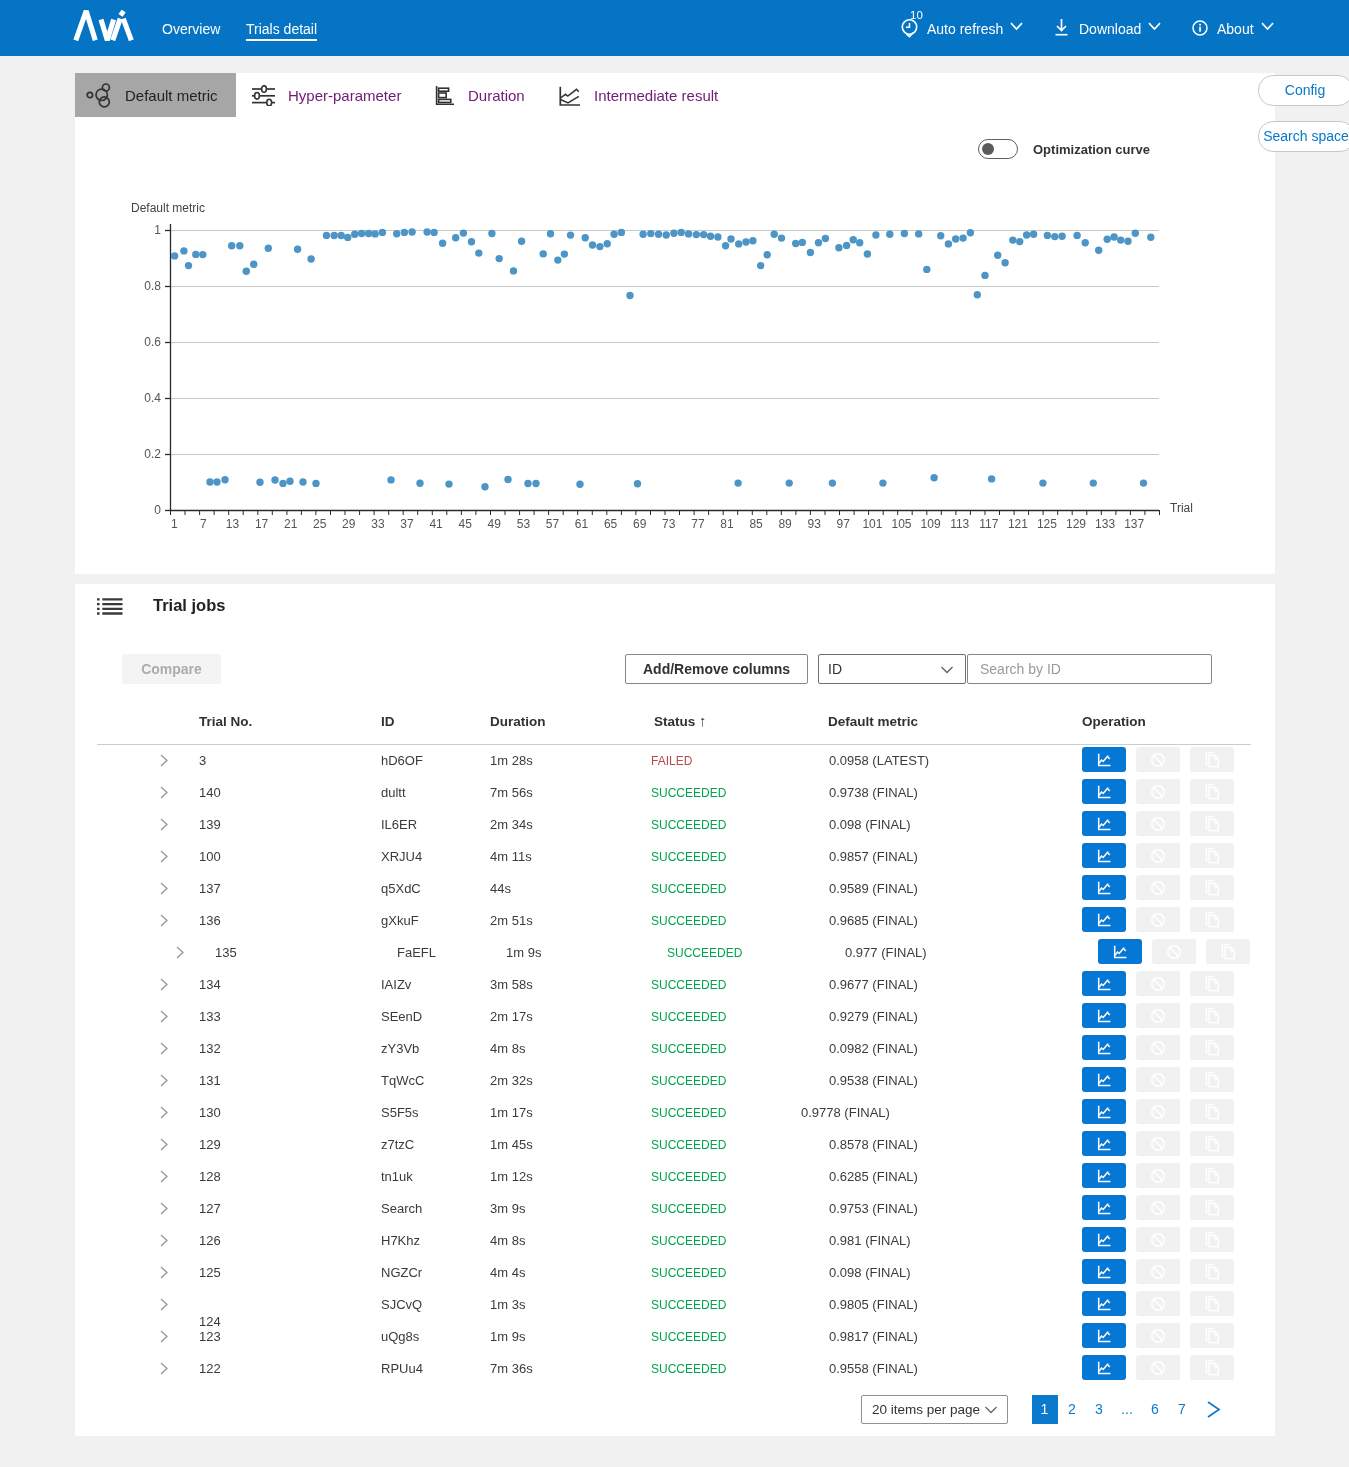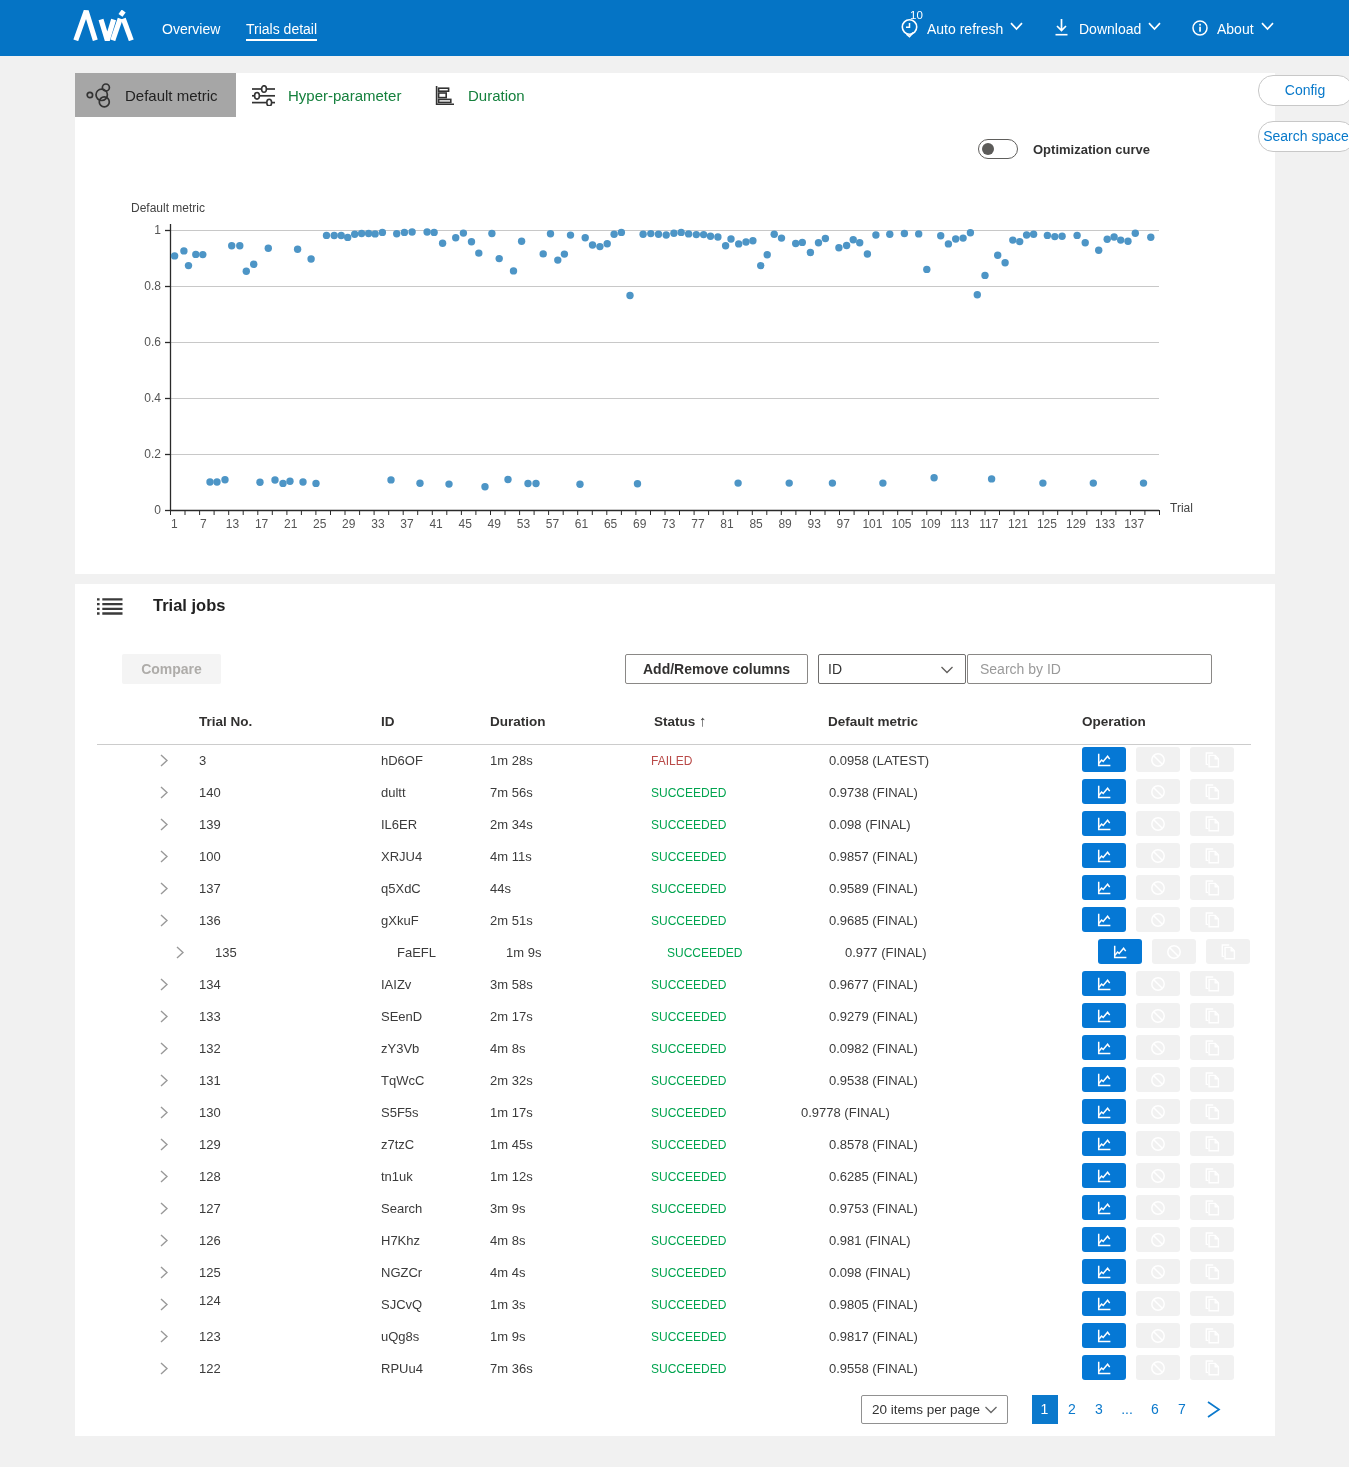--- a/index.html
+++ b/index.html
@@ -2,21 +2,21 @@
 <html><head><meta charset="utf-8"><style>
 *{margin:0;padding:0;box-sizing:border-box}
 html,body{width:1349px;height:1467px}
 body{position:relative;background:#f1f1f1;font-family:"Liberation Sans",sans-serif;overflow:hidden}
 .abs{position:absolute}
 .hdr{position:absolute;top:0;left:0;width:1349px;height:56px;background:#0574c5}
 .nav{position:absolute;color:#fff;font-size:14px;line-height:20px}
 .card{position:absolute;left:75px;width:1200px;background:#fff}
 #card1{top:73px;height:501px}
 #card2{top:584px;height:852px}
-.tab{position:absolute;top:0;height:44px;display:flex;align-items:center;color:#15803d;font-size:15px}
+.tab{position:absolute;top:0;height:44px;display:flex;align-items:center;color:#701a75;font-size:15px}
 .tab svg{margin-right:13px}
 #tabsel{left:0;width:161px;background:#a6a6a6;padding-left:22px;color:#222}
 .pill{position:absolute;background:#fff;border:1px solid #c8c8c8;border-radius:15px;color:#0879ca;font-size:14px;text-align:center;line-height:29px;height:31px}
 .rowtx{font-size:13px;color:#3b3b3b}
 .hcell{position:absolute;font-weight:bold;font-size:13.5px;color:#323130}
 .opbtn{position:absolute;width:44px;height:25px;border-radius:3px;display:flex;align-items:center;justify-content:center}
 .opblue{background:#0578d5}
 .opgray{background:#f1f1f1}
 .pgn{position:absolute;top:0;height:29px;line-height:29px;color:#0b79cc;font-size:14px;text-align:center;width:26px}
 </style></head><body>
@@ -91,20 +91,30 @@
 <div class="tab" style="left:359px;width:113px;padding-left:0">
 <svg width="21" height="21" viewBox="0 0 21 21">
 <g stroke="#333" stroke-width="1.6" fill="none">
 <path d="M2.6,1 L2.6,19.2 L20,19.2"></path>
 <rect x="4.6" y="3.2" width="10" height="3"></rect>
 <rect x="4.6" y="8" width="7.6" height="4.6"></rect>
 <rect x="4.6" y="14.4" width="12.2" height="3"></rect>
 </g>
 </svg>
 <span>Duration</span>
+    </div>
+<div class="tab" style="left:484px;width:180px;padding-left:0">
+<svg width="22" height="21" viewBox="0 0 22 21">
+<g stroke="#333" stroke-width="1.5" fill="none">
+<path d="M1.3,1.8 L1.3,20 L21,20" stroke-width="1.7"></path>
+<path d="M1.5,13 L6.5,9.3 L8.8,11 L17.5,4.3 L19.8,6.8"></path>
+<path d="M1.5,14.5 L9,18 L19.8,11.3"></path>
+</g>
+</svg>
+<span>Intermediate result</span>
     </div>
 <div class="abs" style="left:903px;top:66px;width:40px;height:20px;border:1px solid #5f5e5c;border-radius:10px;background:#fff">
 <div class="abs" style="left:3px;top:3px;width:12px;height:12px;border-radius:50%;background:#5c5b59"></div>
     </div>
 <div class="abs" style="left:958px;top:68.5px;font-size:13px;font-weight:bold;color:#333">Optimization curve</div>
 <svg class="abs" style="left:0;top:0" width="1200" height="501" viewBox="0 0 1200 501">
 <line x1="95.0" y1="157.5" x2="1084.0" y2="157.5" stroke="#c8c8c8" stroke-width="1"></line>
 <line x1="95.0" y1="213.5" x2="1084.0" y2="213.5" stroke="#c8c8c8" stroke-width="1"></line>
 <line x1="95.0" y1="269.5" x2="1084.0" y2="269.5" stroke="#c8c8c8" stroke-width="1"></line>
 <line x1="95.0" y1="325.5" x2="1084.0" y2="325.5" stroke="#c8c8c8" stroke-width="1"></line>
@@ -946,21 +956,21 @@
             <path d="M4.1,3.4 L10.2,3.4 L13.4,6.8 L13.4,14.8 L4.1,14.8 Z"></path>
             <path d="M10.2,3.4 L10.2,6.8 L13.4,6.8"></path>
           </g>
         </svg>
       </div>
 </div>
 <div class="abs" style="left:22.0px;top:704.0px;width:1154px;height:32px">
 <svg class="abs" style="left:63.0px;top:10px" width="8" height="13" viewBox="0 0 8 13">
         <path d="M1,1 L7,6.5 L1,12" stroke="#999" stroke-width="1.4" fill="none"></path>
       </svg>
-<div class="abs rowtx" style="left:102.0px;top:5px">124</div>
+<div class="abs rowtx" style="left:102.0px;top:26px">124</div>
 <div class="abs rowtx" style="left:284.0px;top:9px">SJCvQ</div>
 <div class="abs rowtx" style="left:393.0px;top:9px">1m 3s</div>
 <div class="abs" style="left:554.0px;top:10px;font-size:12px;color:#00a44f">SUCCEEDED</div>
 <div class="abs rowtx" style="left:732.0px;top:9px">0.9805 (FINAL)</div>
 <div class="opbtn opblue" style="left:985.0px;top:3px">
 <svg width="14" height="14" viewBox="0 0 14 14">
           <g stroke="#fff" stroke-width="1.5" fill="none">
             <path d="M1.7,0.8 L1.7,12.6 L13.4,12.6"></path>
             <path d="M1.9,10.3 L4.6,7 L6.2,8.5 L10.6,3.2 L12.7,6.1"></path>
           </g>

